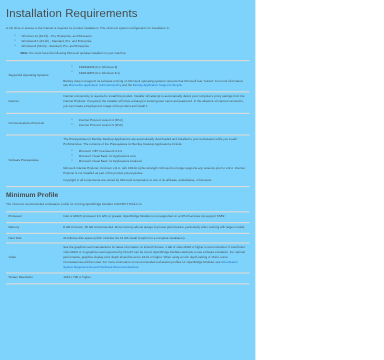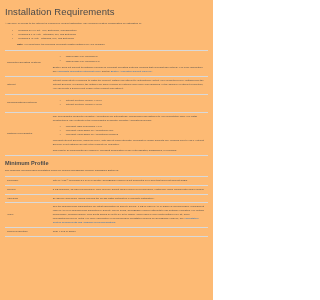--- a/index.html
+++ b/index.html
@@ -7,21 +7,21 @@
     margin: 0; padding: 0;
     width: 213px; height: 300px;
     background: #ffffff;
     font-family: "Liberation Sans", sans-serif;
     color: #3b3b3b;
     overflow: hidden;
   }
   .page {
     width: 213px; height: 300px;
     padding: 4px 5px 0 5px;
-    background: #fdba74;
+    background: #7dd3fc;
   }
   h1.title {
     font-size: 9.5px;
     font-weight: 400;
     color: #4a4a4a;
     margin: 2px 0 5px 0;
     letter-spacing: 0.1px;
   }
   h2.subhead {
     font-size: 5.6px;

